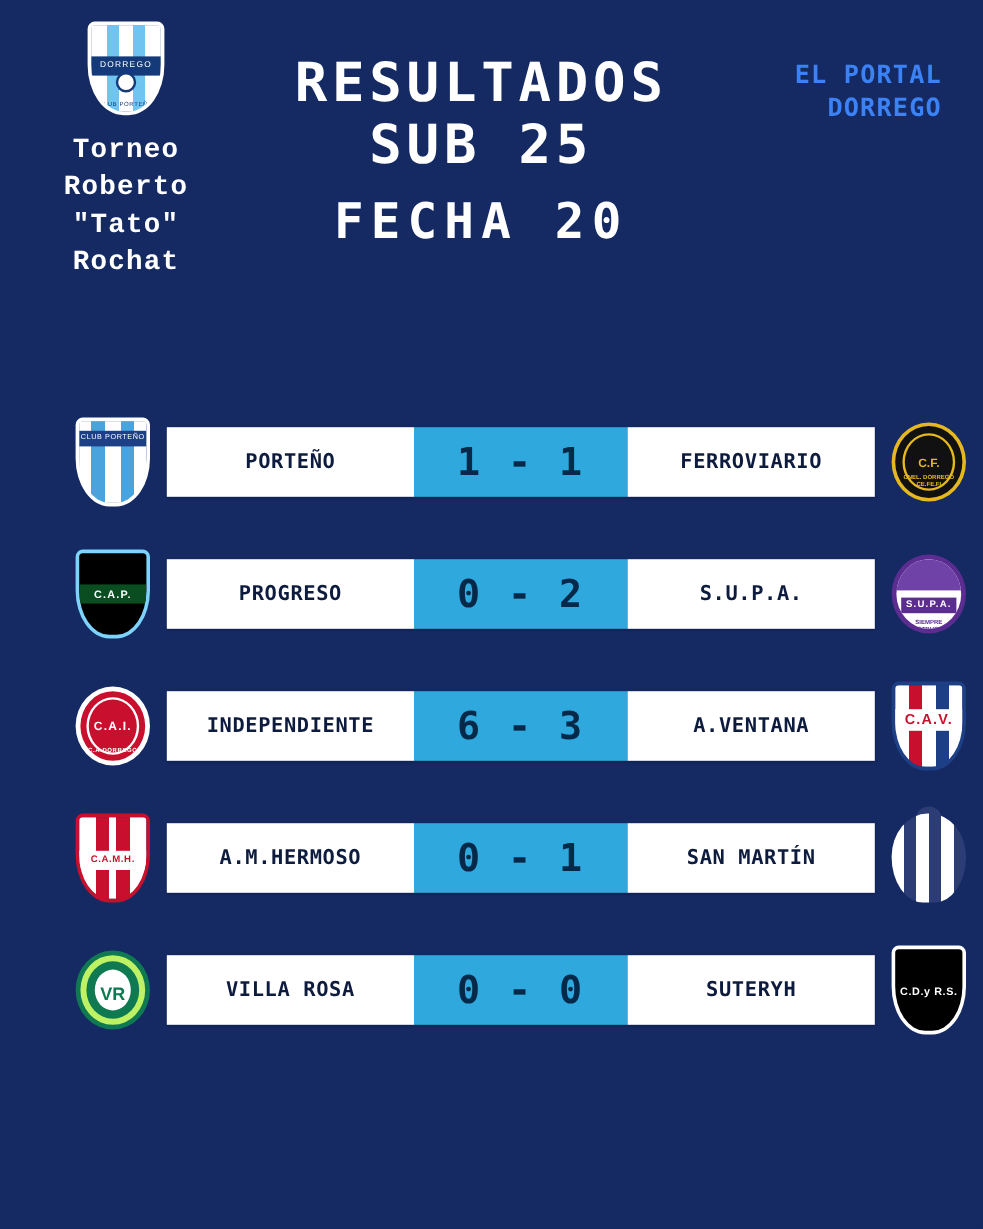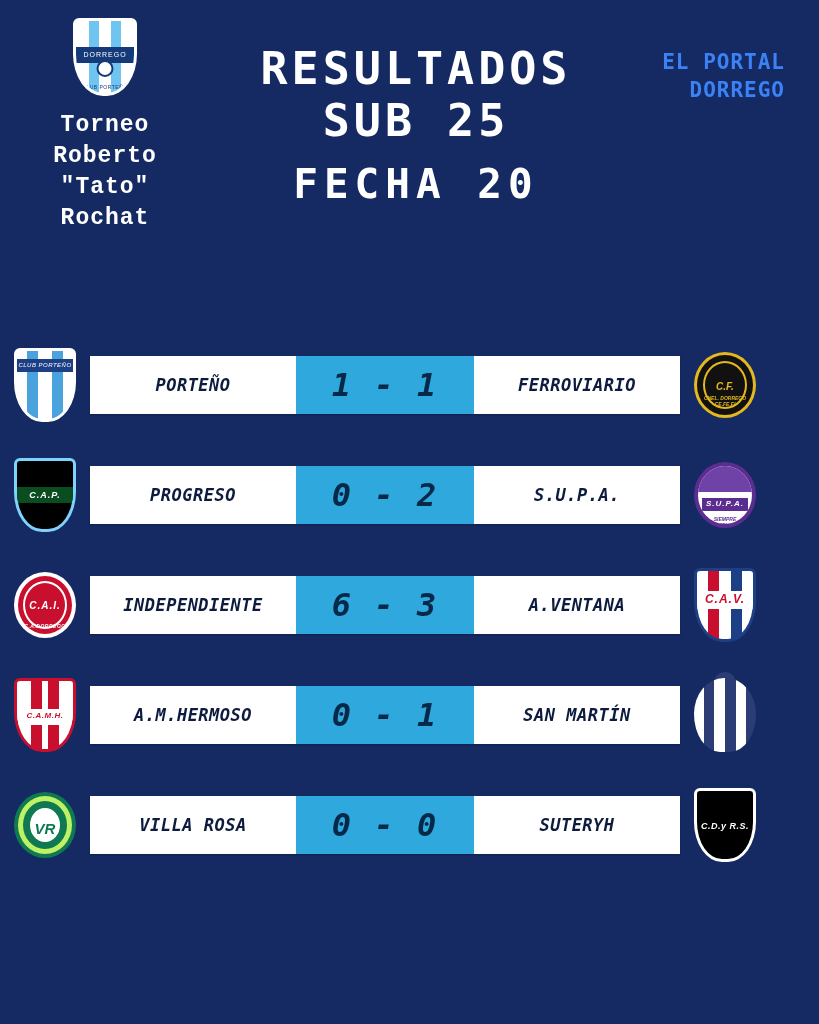--- a/index.html
+++ b/index.html
@@ -87,21 +87,21 @@
     color: #ffffff;
     font-size: 23px;
     line-height: 31px;
     font-weight: bold;
     letter-spacing: 1px;
     font-family: Liberation Mono, monospace;
   }
 
   .title-block {
     position: absolute;
-    left: 216px;
+    left: 201px;
     top: 44px;
     width: 400px;
     text-align: center;
     color: #ffffff;
   }
   .title-1 {
     font-size: 45px;
     font-weight: bold;
     letter-spacing: 4px;
     line-height: 50px;
@@ -136,22 +136,21 @@
   .matches {
     position: absolute;
     top: 330px;
     left: 0;
     width: 819px;
   }
   .match-row {
     height: 110px;
     display: flex;
     align-items: center;
-    justify-content: flex-start;
-    font-style: italic;
+    justify-content: flex-end;
   }
   .crest-side {
     width: 90px;
     height: 80px;
     display: flex;
     align-items: center;
     justify-content: center;
     flex: none;
   }
   .scoreline {

